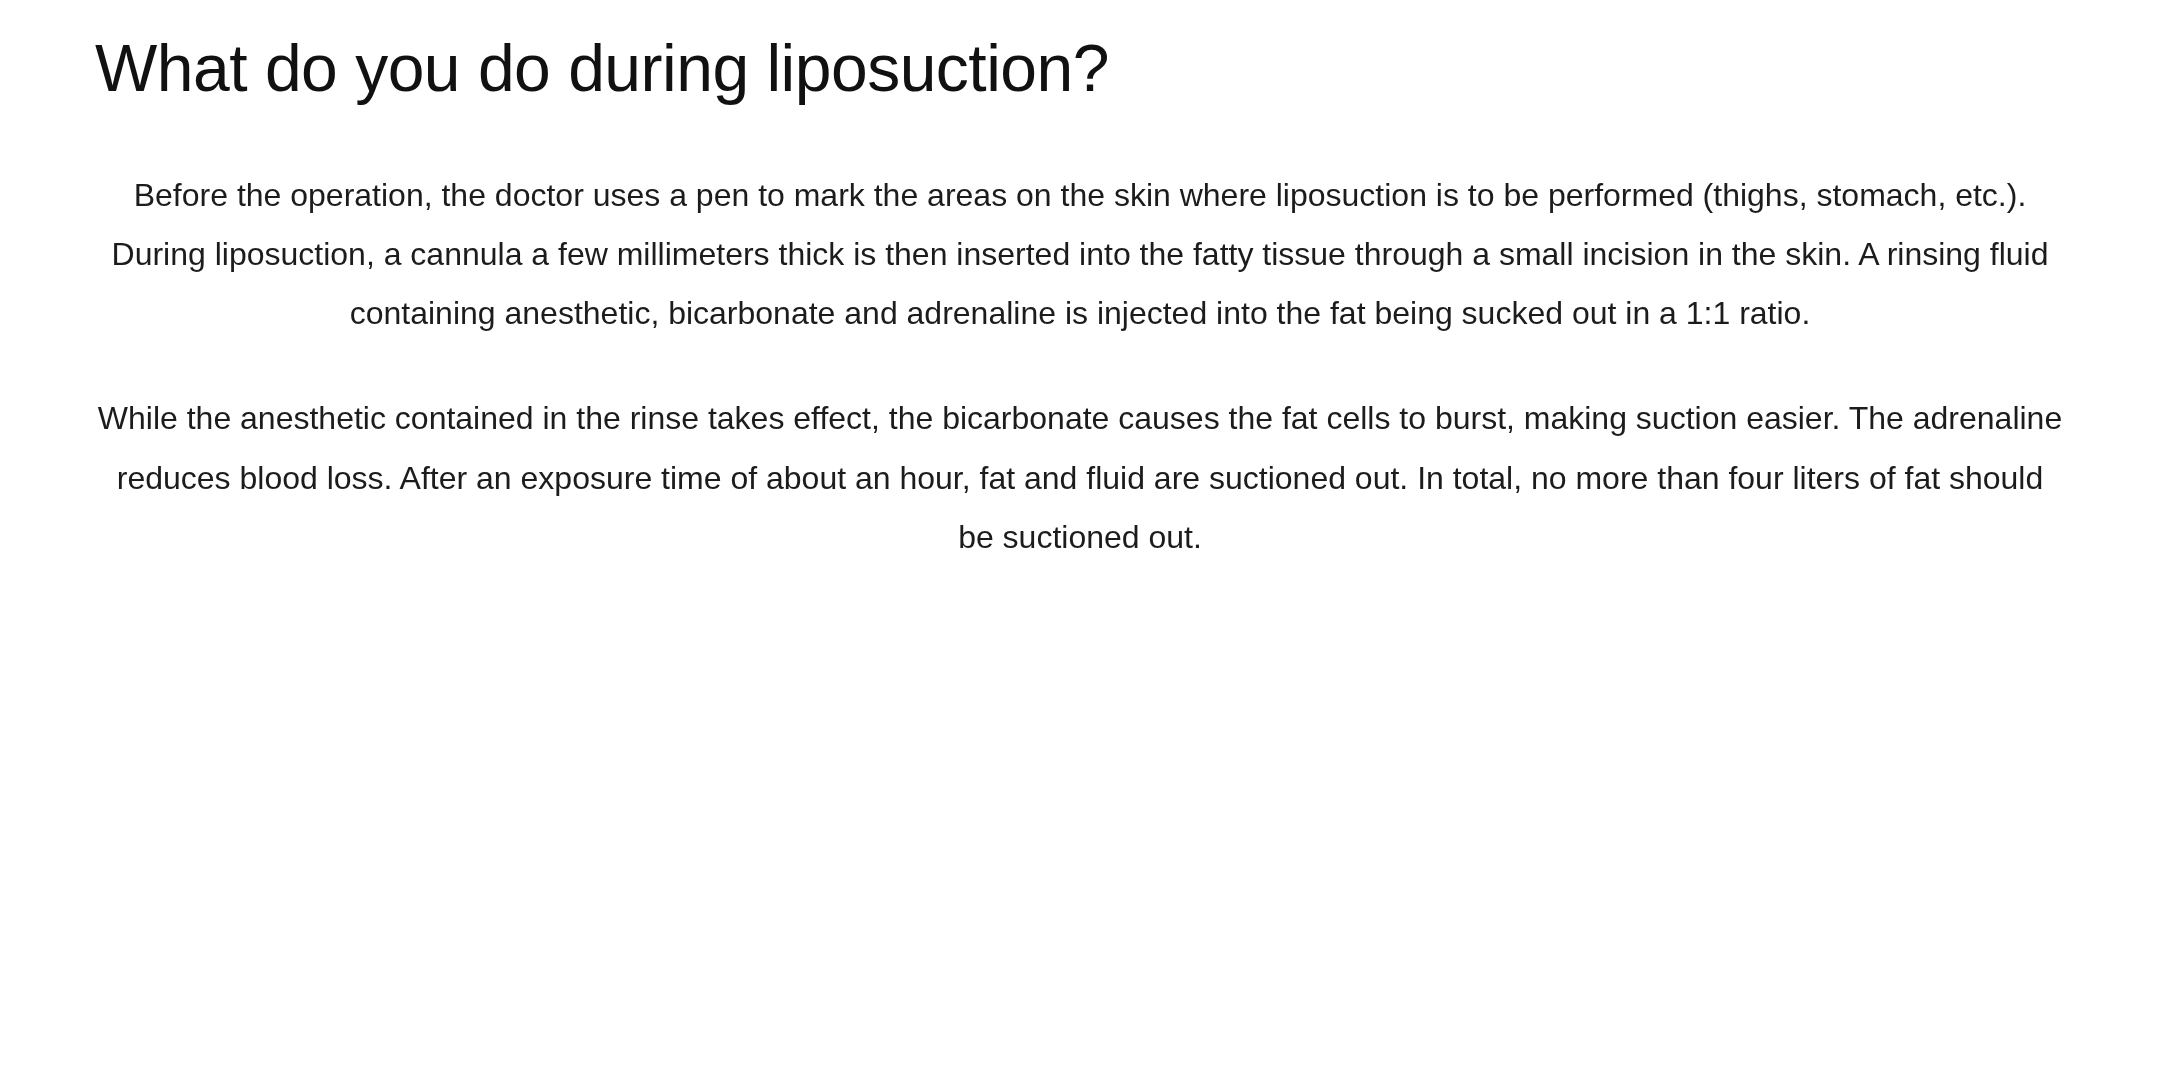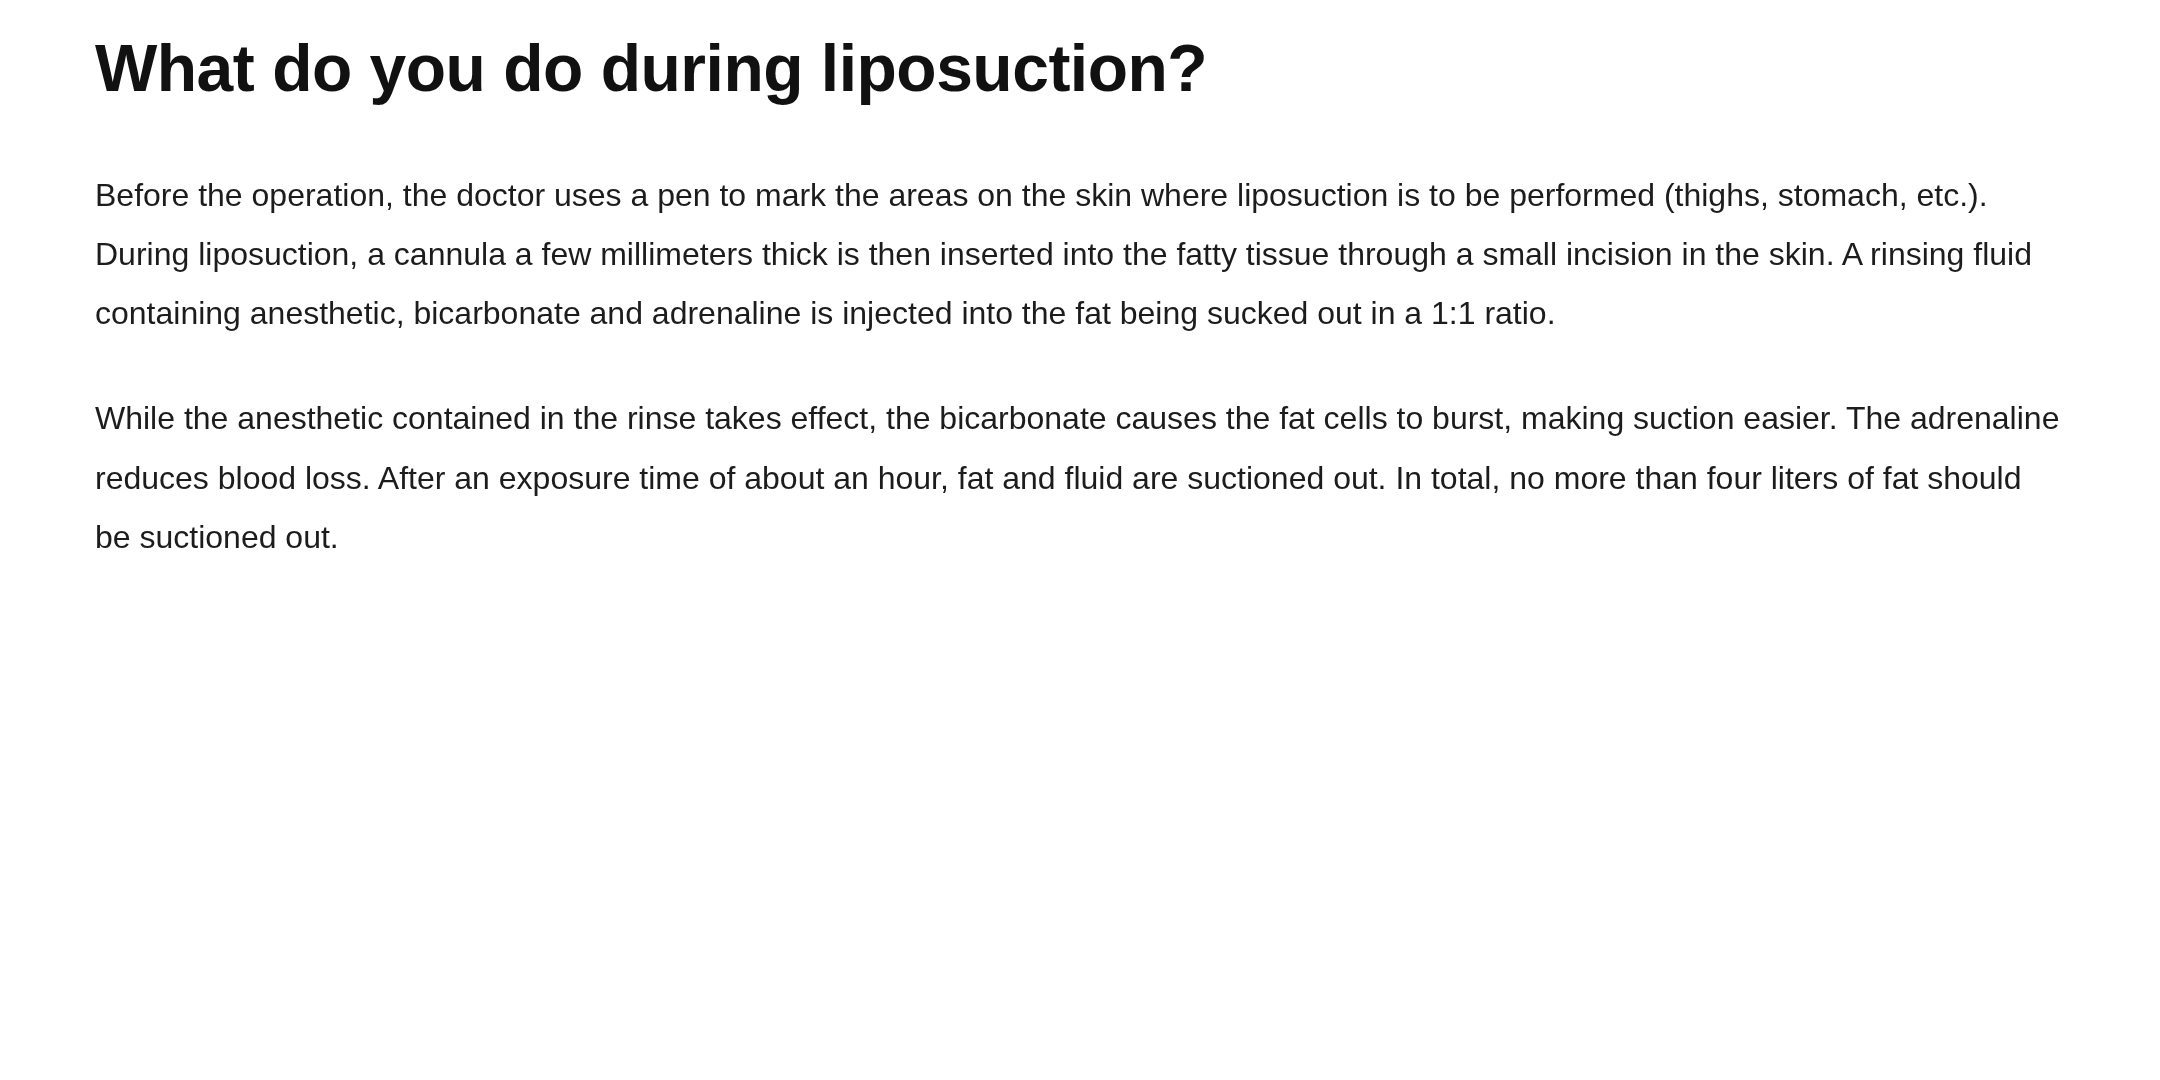--- a/index.html
+++ b/index.html
@@ -13,32 +13,33 @@
     font-family: "Liberation Sans", sans-serif;
     color: #1a1a1a;
     overflow: hidden;
   }
   .article {
     padding: 30px 95px 0 95px;
     box-sizing: border-box;
   }
   .article-title {
     font-size: 66px;
-    font-weight: 700;
+    font-weight: 400;
     line-height: 1.18;
     letter-spacing: -0.5px;
     margin: 0 0 58px 0;
     color: #111111;
   }
   .article-paragraph {
     font-size: 32px;
     line-height: 1.85;
     margin: 0 0 46px 0;
     color: #1c1c1c;
     max-width: 1990px;
+    text-align: center;
   }
   .article-paragraph:last-child {
     margin-bottom: 0;
   }
 </style>
 </head>
 <body>
 
 <article class="article">
   <h1 class="article-title">What do you do during liposuction?</h1>

